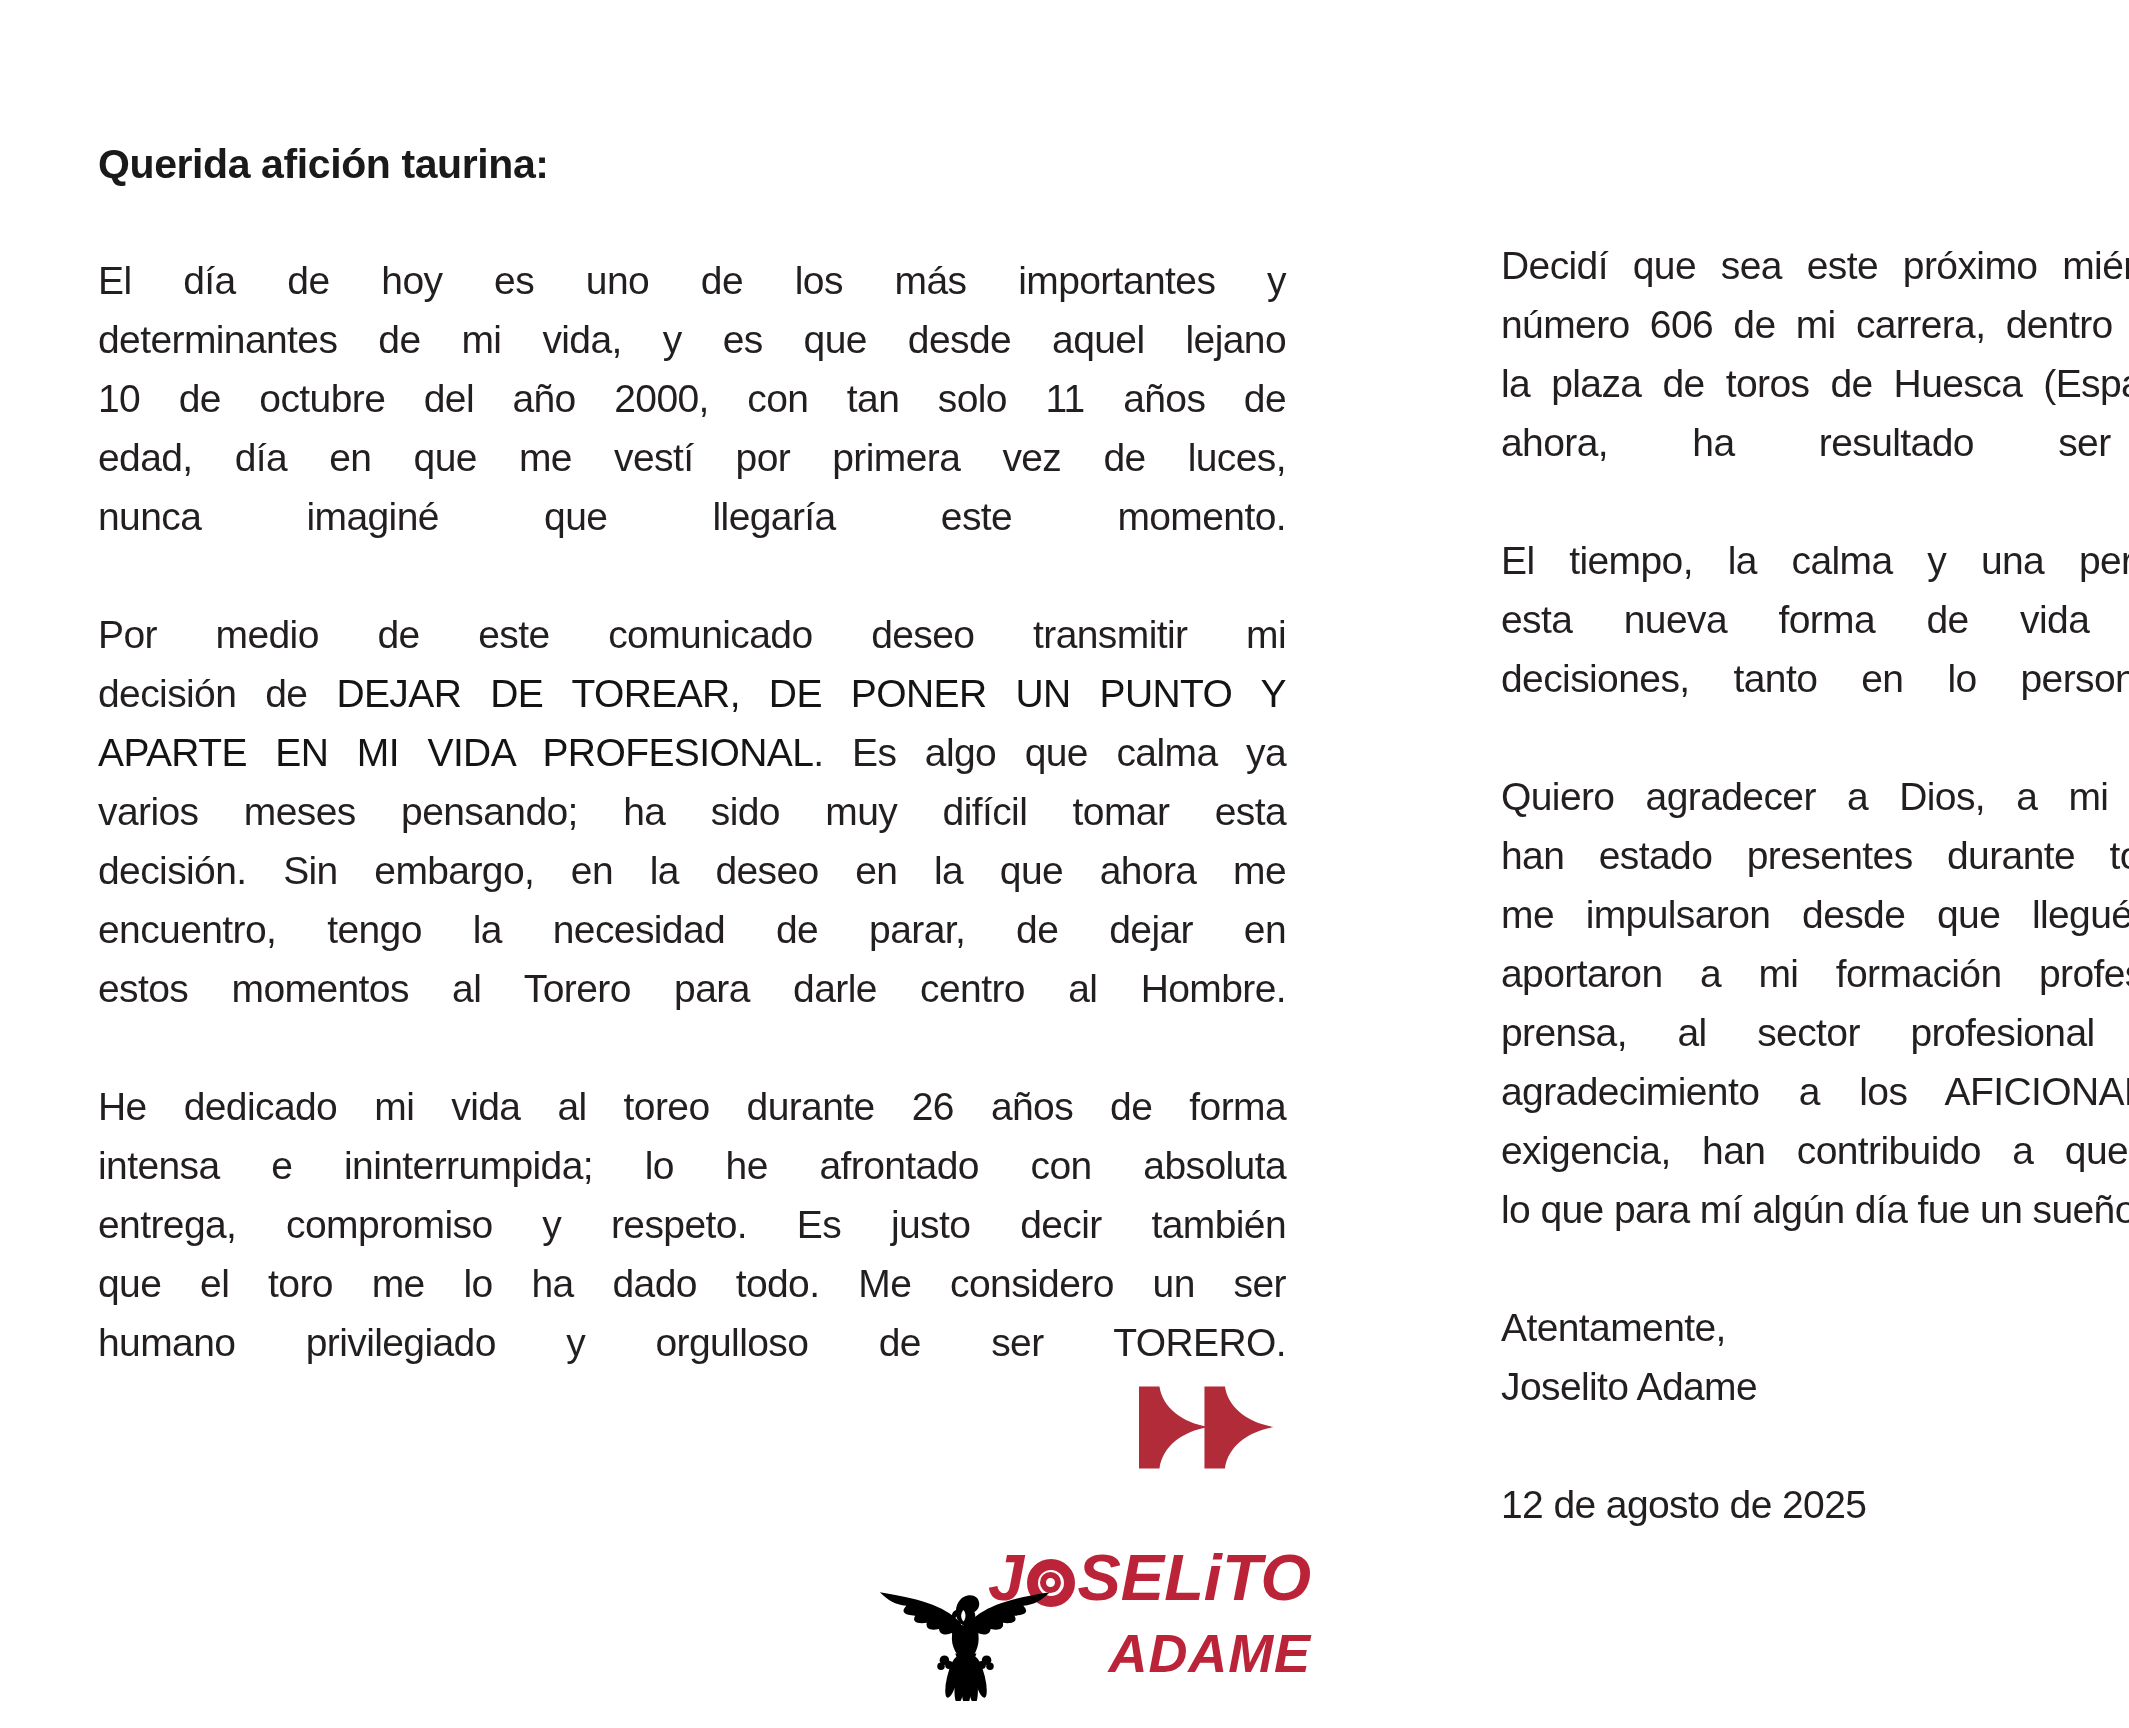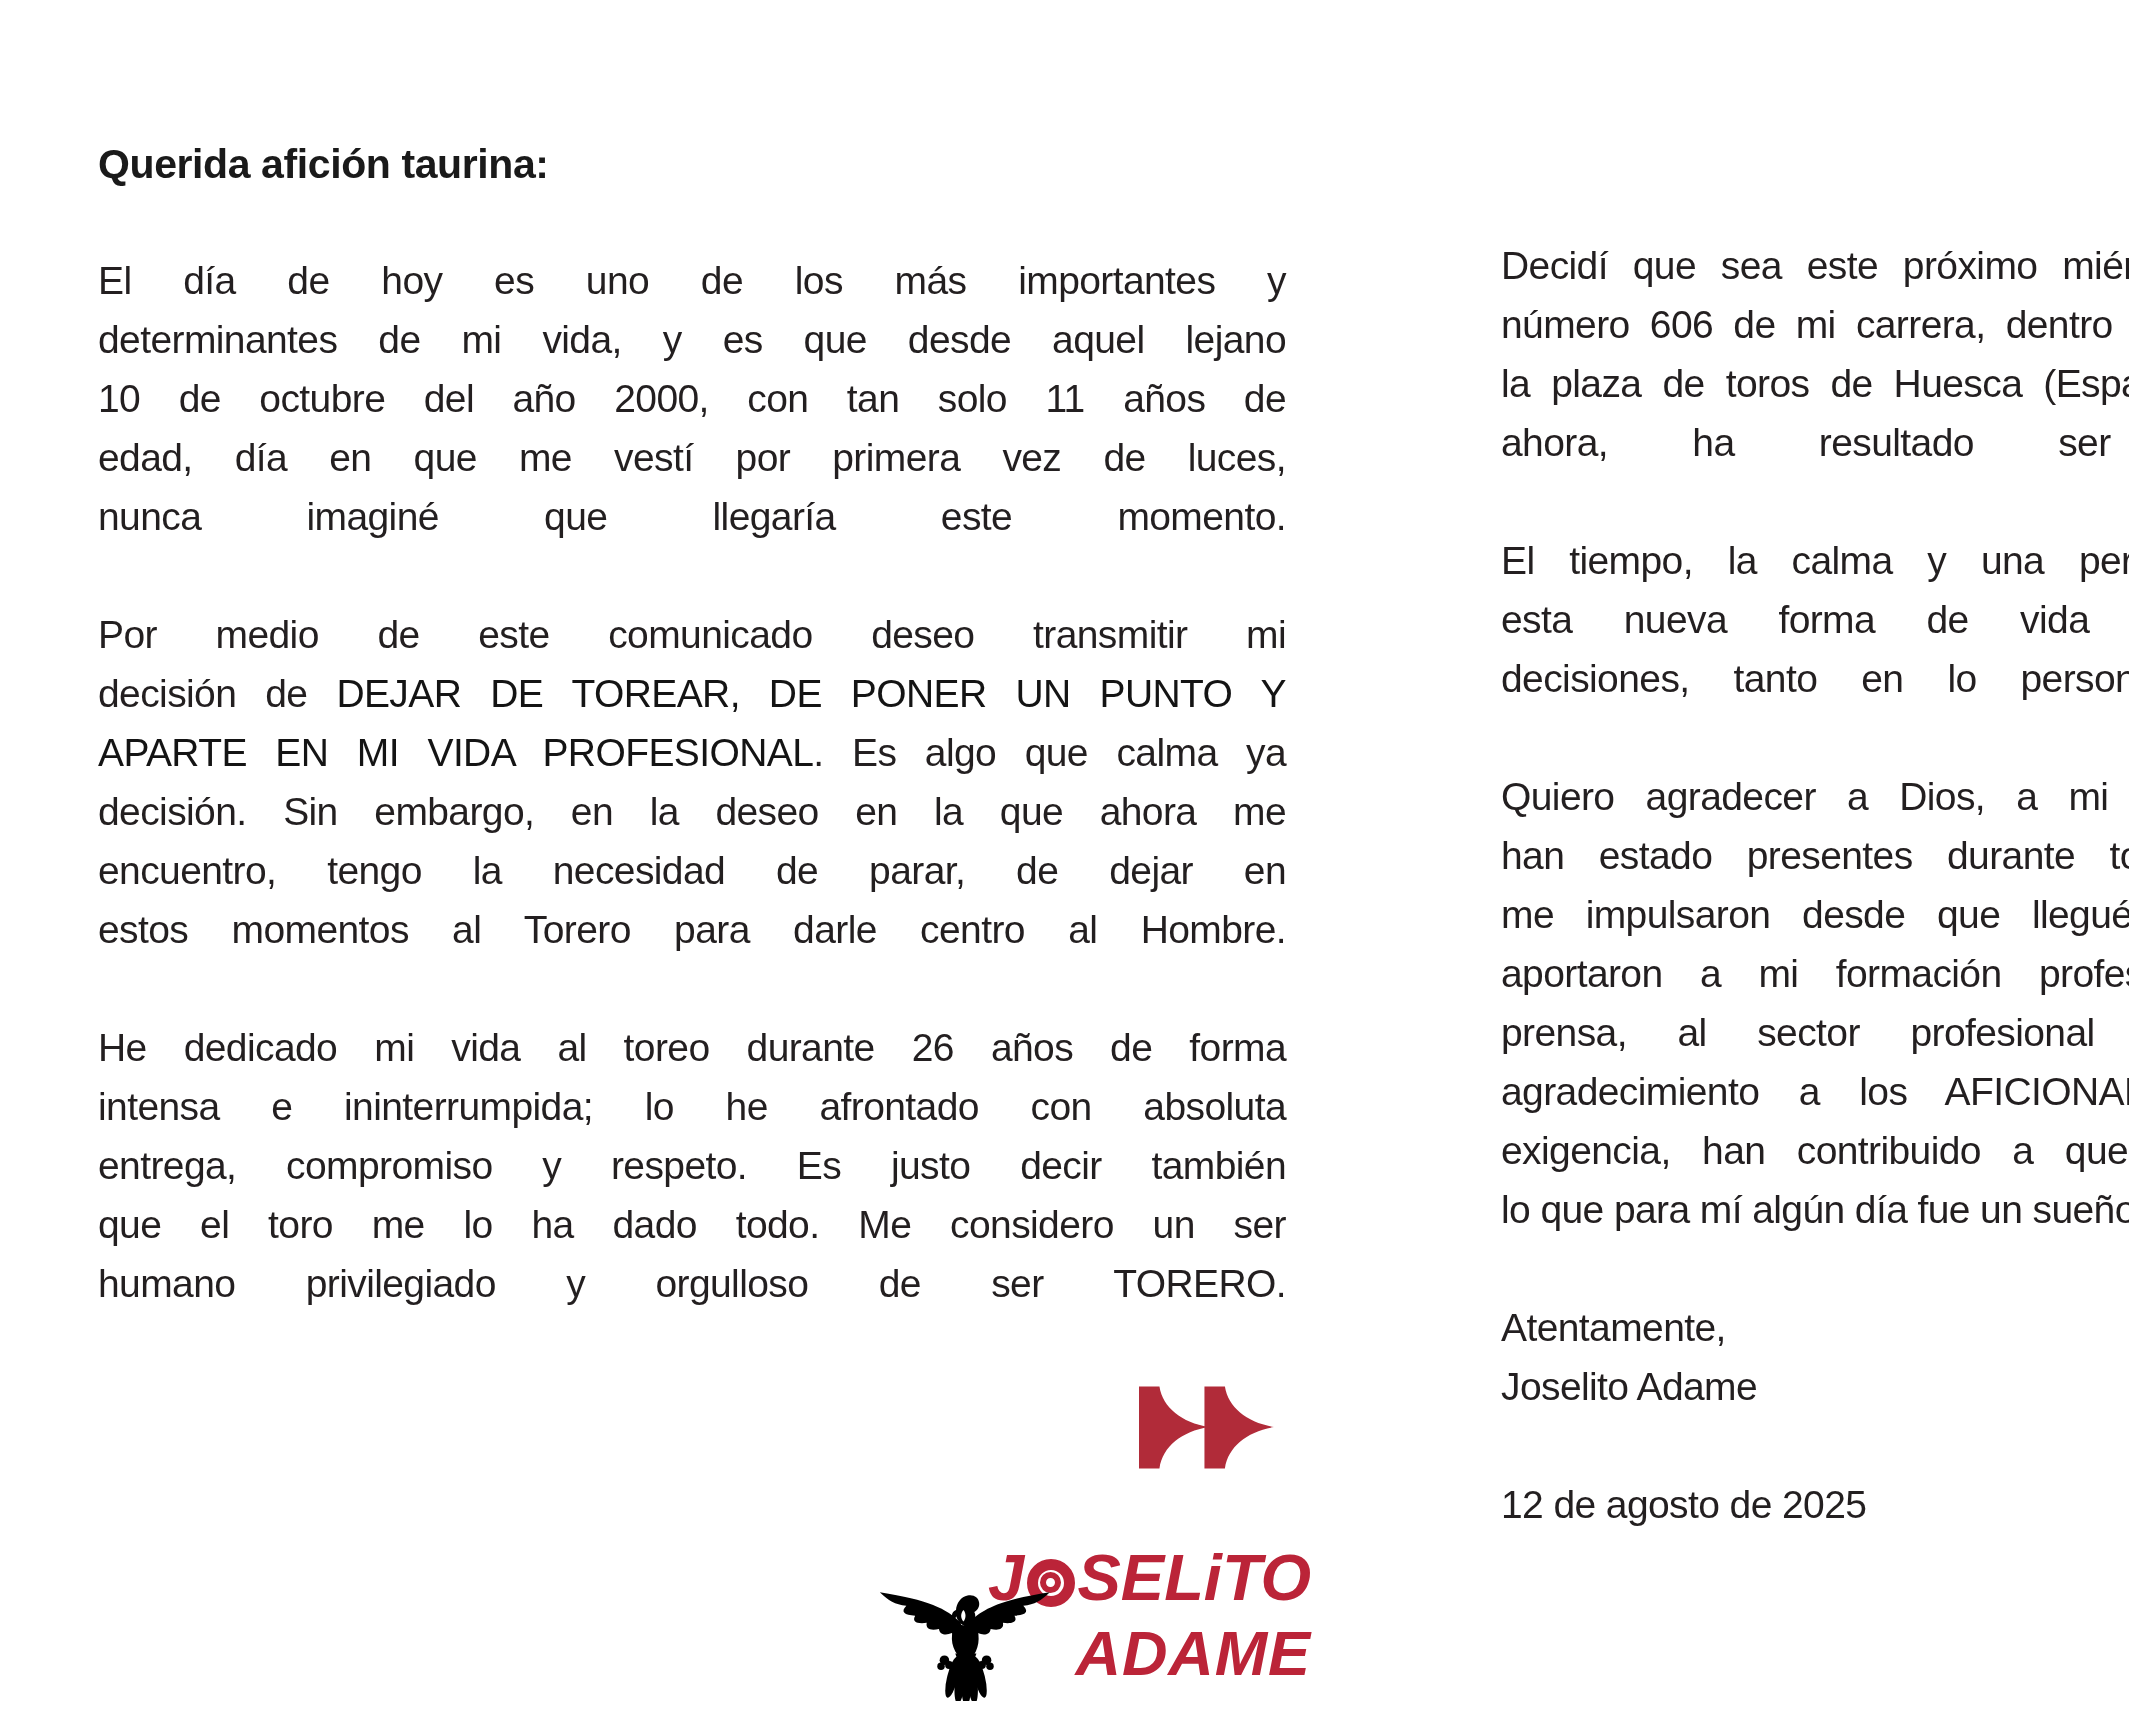--- a/index.html
+++ b/index.html
@@ -28,21 +28,21 @@
 
   
   .ff-icon{position:absolute;left:1139px;top:1385px;width:135px;height:85px;}
   .ff-icon path{fill:var(--icon_red,#B12B39);}
 
   
   .logo{position:absolute;width:451px;height:153px;}
   #logo-left{left:860px;top:1546px;font-style:italic;}
   .logo-text{position:absolute;left:0;top:0;width:100%;text-align:right;color:var(--logo_red,#BB2438);font-weight:bold;z-index:1;}
   .logo-line1{font-size:65px;line-height:64px;letter-spacing:0px;white-space:nowrap;}
-  .logo-line2{font-size:63px;line-height:81px;letter-spacing:0.9px;margin-top:3.4px;white-space:nowrap;}
+  .logo-line2{font-size:54px;line-height:81px;letter-spacing:0.9px;margin-top:3.4px;white-space:nowrap;}
   .ringo{
     display:inline-block;box-sizing:border-box;width:48px;height:48px;
     border:11px solid var(--logo_red,#BB2438);border-radius:50%;
     position:relative;top:6.8px;margin:0 2.6px;
   }
   .ringo .ring-inner{
     position:absolute;inset:2.6px;border:6px solid var(--logo_red,#BB2438);
     border-radius:50%;
   }
   .eagle{position:absolute;left:-4.3px;top:36px;width:219px;height:119px;z-index:2;}
@@ -90,20 +90,21 @@
       <div class="jline"><span>El día de hoy es uno de los más importantes y</span></div>
       <div class="jline"><span>determinantes de mi vida, y es que desde aquel lejano</span></div>
       <div class="jline"><span>10 de octubre del año 2000, con tan solo 11 años de</span></div>
       <div class="jline"><span>edad, día en que me vestí por primera vez de luces,</span></div>
       <div class="jline"><span>nunca imaginé que llegaría este momento.</span></div>
     </div>
   <div class="para">
       <div class="jline"><span>Por medio de este comunicado deseo transmitir mi</span></div>
       <div class="jline"><span>decisión de </span><span class="b">DEJAR DE TOREAR, DE PONER UN PUNTO Y</span></div>
       <div class="jline"><span class="b">APARTE EN MI VIDA PROFESIONAL</span><span>. Es algo que calma ya</span></div>
+      <div class="jline"><span>varios meses pensando; ha sido muy difícil tomar esta</span></div>
       <div class="jline"><span>decisión. Sin embargo, en la deseo en la que ahora me</span></div>
       <div class="jline"><span>encuentro, tengo la necesidad de parar, de dejar en</span></div>
       <div class="jline"><span>estos momentos al Torero para darle centro al Hombre.</span></div>
     </div>
   <div class="para">
       <div class="jline"><span>He dedicado mi vida al toreo durante 26 años de forma</span></div>
       <div class="jline"><span>intensa e ininterrumpida; lo he afrontado con absoluta</span></div>
       <div class="jline"><span>entrega, compromiso y respeto. Es justo decir también</span></div>
       <div class="jline"><span>que el toro me lo ha dado todo. Me considero un ser</span></div>
       <div class="jline"><span>humano privilegiado y orgulloso de ser TORERO.</span></div>

